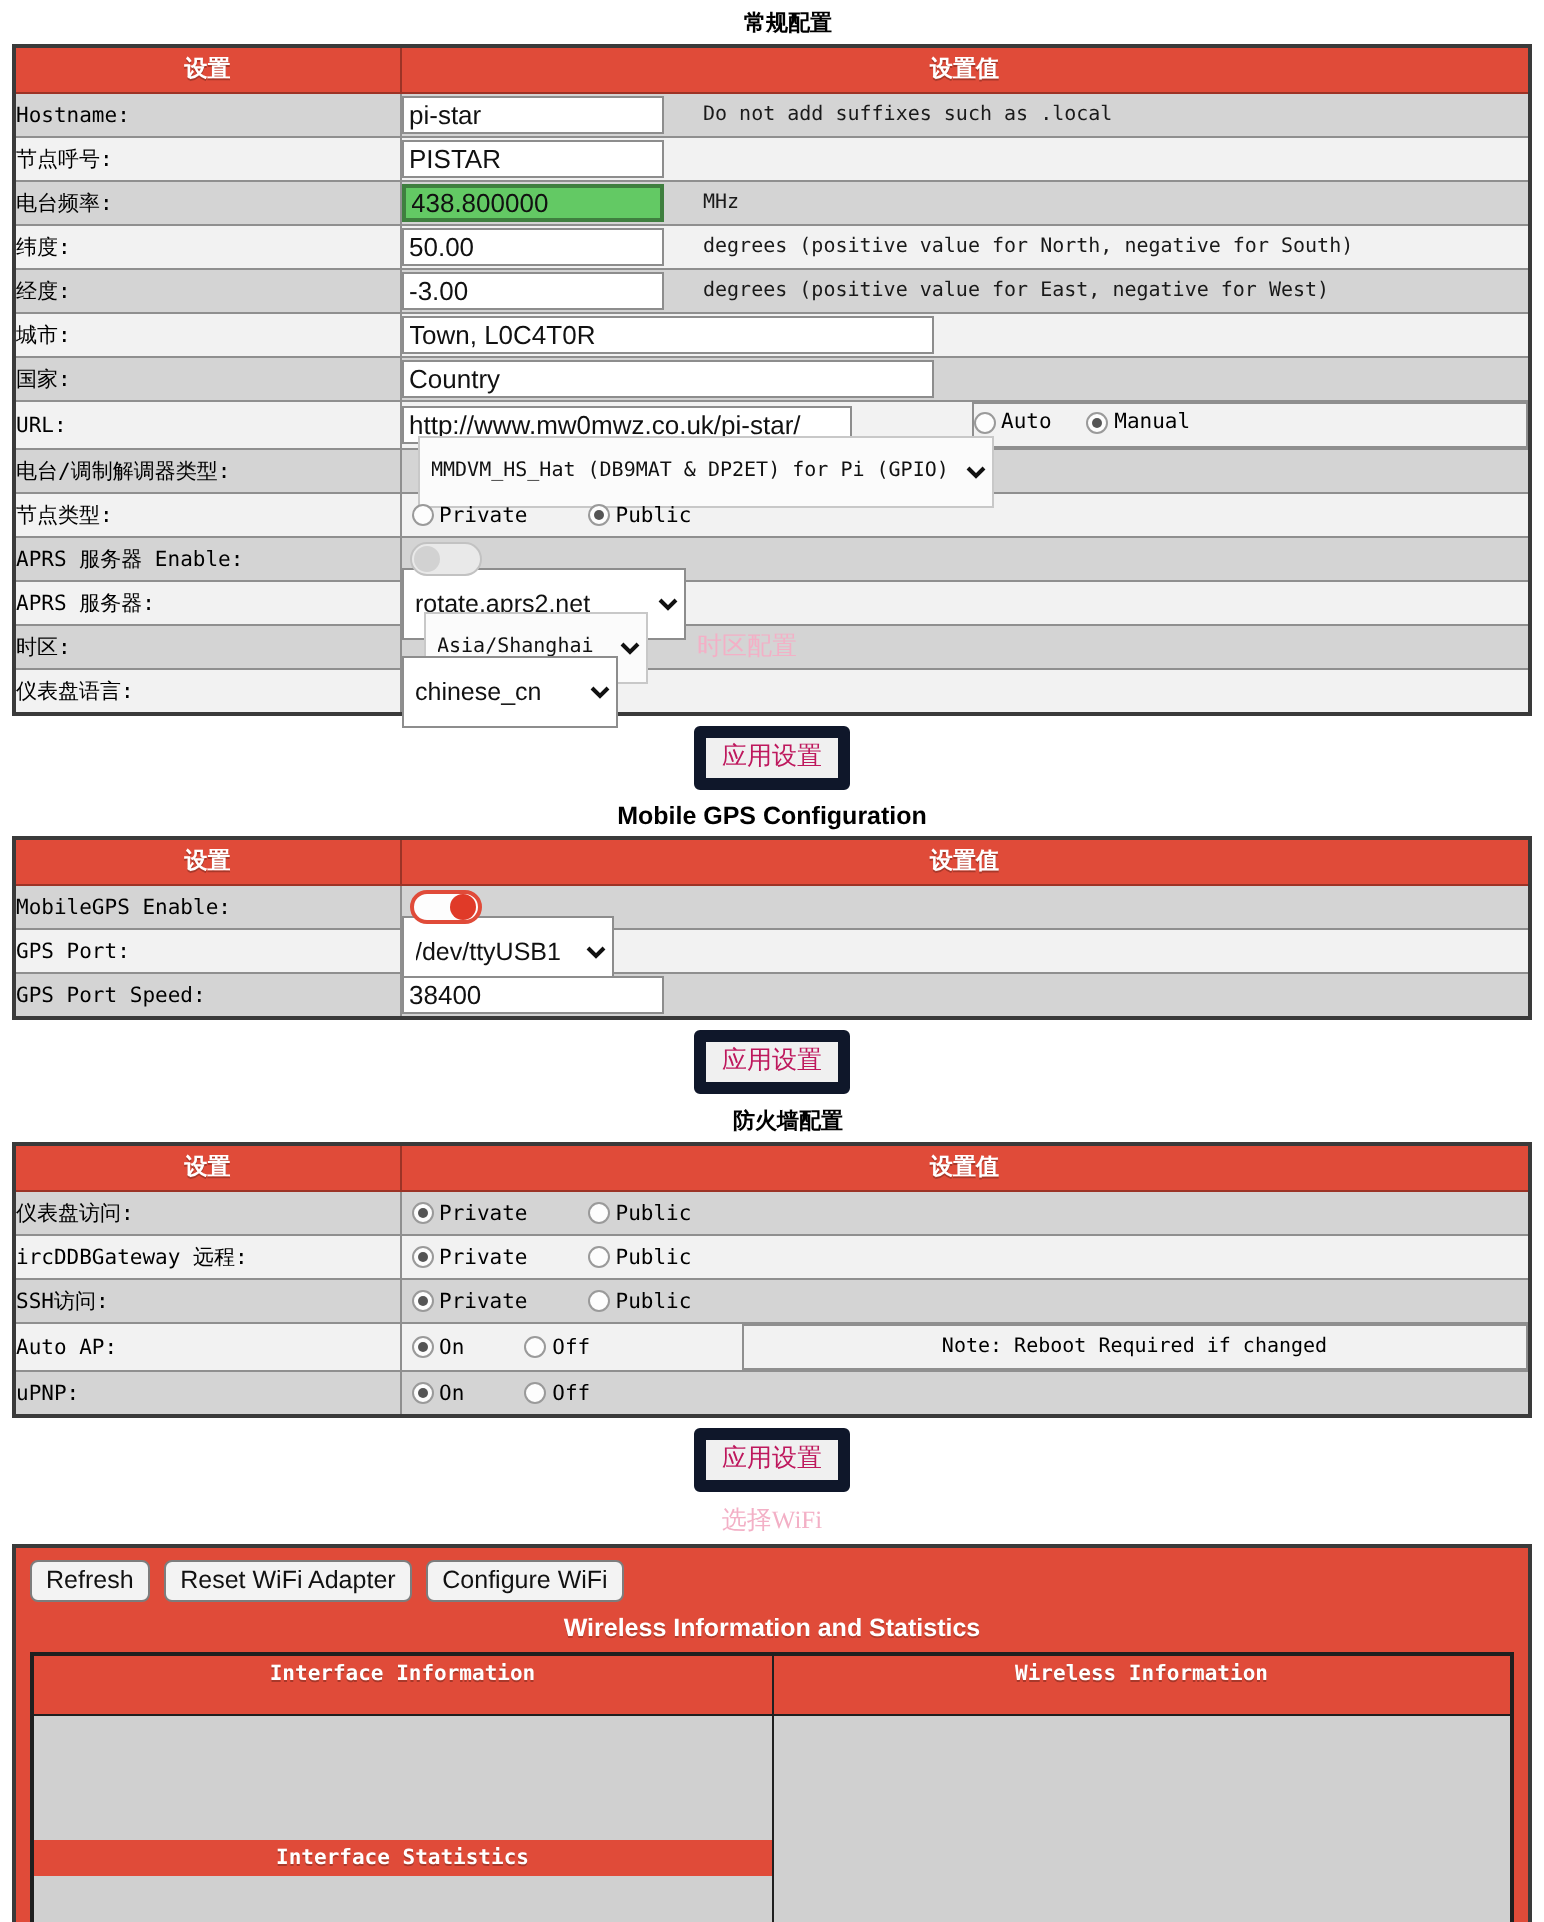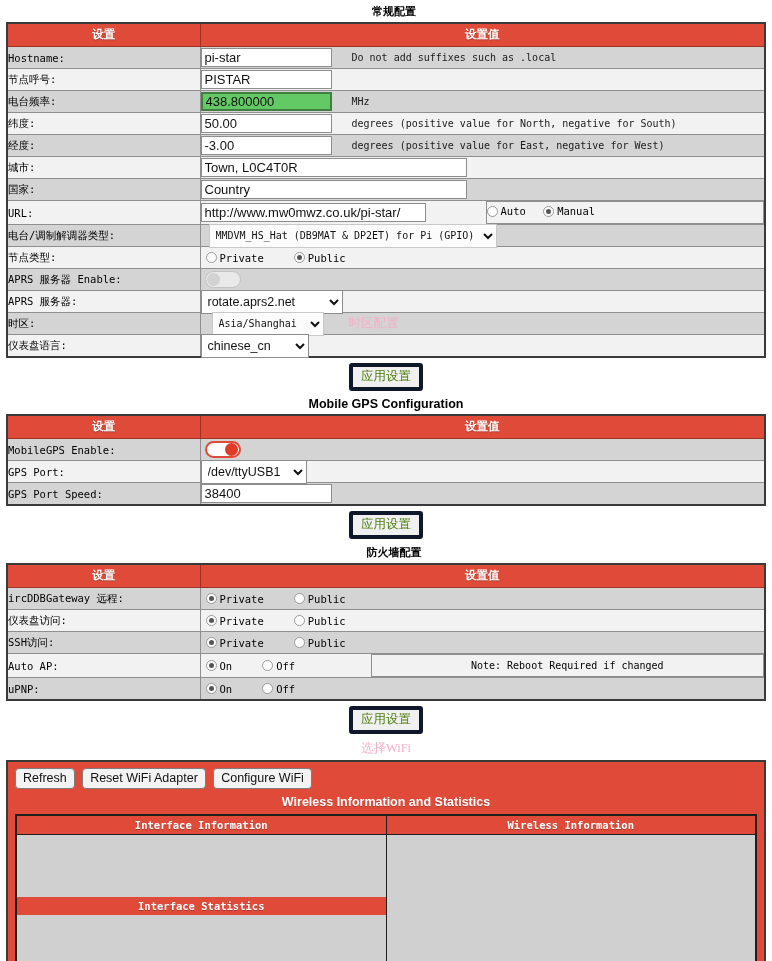--- a/index.html
+++ b/index.html
@@ -91,21 +91,21 @@
   .hint {
     font-family: "DejaVu Sans Mono", "Liberation Mono", monospace;
     font-size: 10px;
     color: #1a1a1a;
     white-space: nowrap;
   }
 
   select.sel {
     font-family: "Liberation Sans", sans-serif;
     font-size: 12.5px;
-    height: 24px;
+    height: 36px;
     border: 1px solid #8d8d8d;
     background: #ffffff;
     padding: 0 2px;
     box-sizing: border-box;
     margin-left: 0;
     color: #111;
   }
   select.mono {
     font-family: "DejaVu Sans Mono", "Liberation Mono", monospace;
     font-size: 10px;
@@ -174,24 +174,24 @@
     font-size: 10px;
     text-align: center;
     display: block;
   }
 
   .apply-wrap { text-align: center; margin: 5px 0 6px 0; }
   button.btn {
     font-family: Liberation Sans, sans-serif;
     font-size: 12px;
     background: #f0f0f0;
-    border: 4px solid #0f172a;
+    border: 6px solid #0f172a;
     border-radius: 3px;
     padding: 2px 9px 3px 9px;
-    color: #4d7c0f;
+    color: #be185d;
     cursor: pointer;
   }
   button.btn.cjk { font-size: 12.5px; padding: 1px 8px 2px 8px; }
 
   .annot {
     color: #f3b0c6;
     font-family: "Liberation Sans", sans-serif;
     font-size: 12.5px;
     white-space: nowrap;
   }
@@ -232,21 +232,21 @@
     border-collapse: collapse;
     border: 2px solid #1f1f1f;
     table-layout: fixed;
   }
   table.wifi th {
     background: #e04b39;
     color: #ffffff;
     font-family: "DejaVu Sans Mono", "Liberation Mono", monospace;
     font-size: 10.5px;
     font-weight: bold;
-    padding: 3px 0 3px 0;
+    padding: 3px 0 14px 0;
     text-align: center;
     border: 1px solid #1f1f1f;
     text-shadow: 0 1px 0 rgba(0,0,0,0.25);
   }
   table.wifi td {
     background: #d0d0d0;
     border: 1px solid #1f1f1f;
     vertical-align: top;
     padding: 2px;
   }
@@ -509,37 +509,37 @@
         <col style="width:193px">
         <col>
       </colgroup>
     <tbody>
         <tr>
       <th>设置</th>
       <th>设置值</th>
     </tr>
 
     <tr>
-      <td class="lbl">ircDDBGateway 远程:</td>
+      <td class="lbl">仪表盘访问:</td>
       <td class="val">
         <div class="cellrow" style="padding-left:5px">
           <span class="radio-wrap">
             <span class="radio on"></span>
             <span>Private</span>
           </span>
           <span class="radio-wrap">
             <span class="radio"></span>
             <span>Public</span>
           </span>
         </div>
       </td>
     </tr>
 
     <tr>
-      <td class="lbl">仪表盘访问:</td>
+      <td class="lbl">ircDDBGateway 远程:</td>
       <td class="val">
         <div class="cellrow" style="padding-left:5px">
           <span class="radio-wrap">
             <span class="radio on"></span>
             <span>Private</span>
           </span>
           <span class="radio-wrap">
             <span class="radio"></span>
             <span>Public</span>
           </span>

